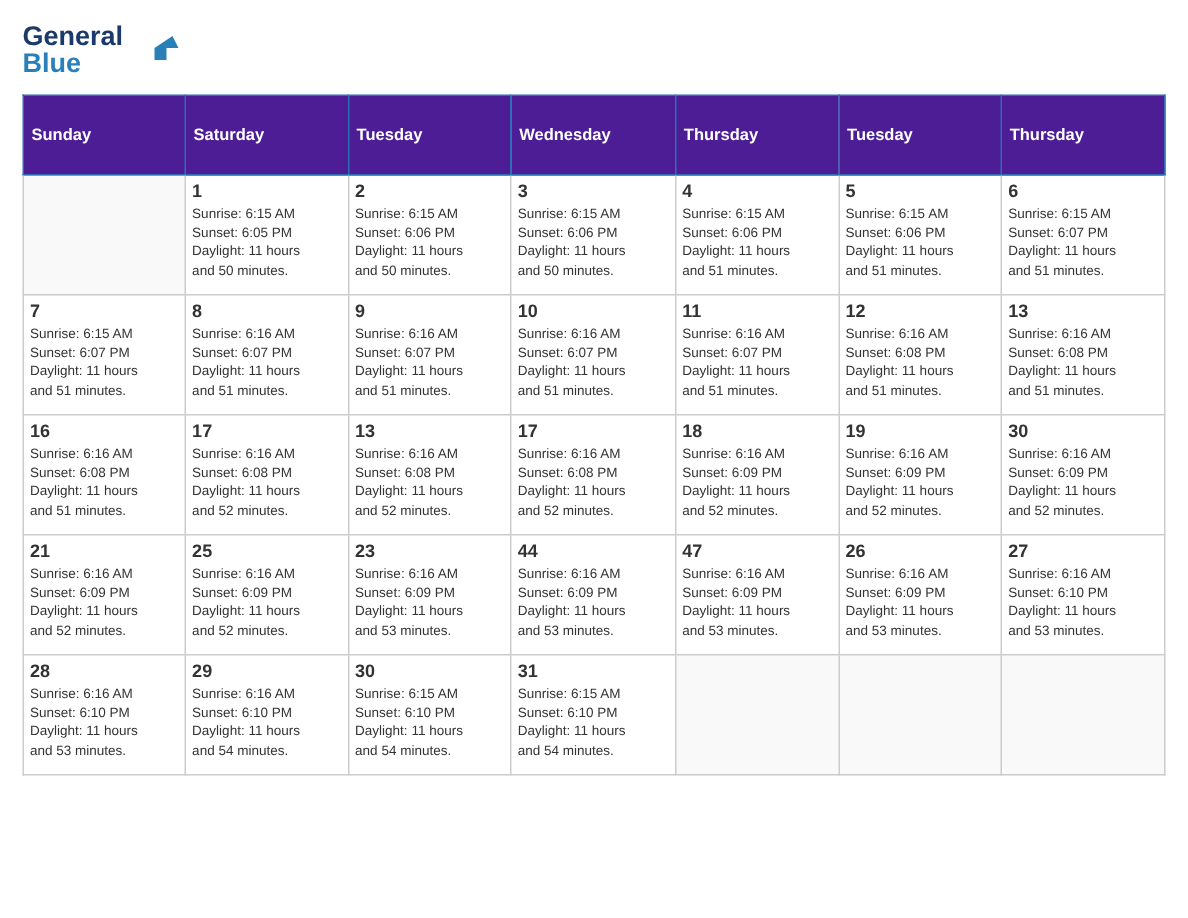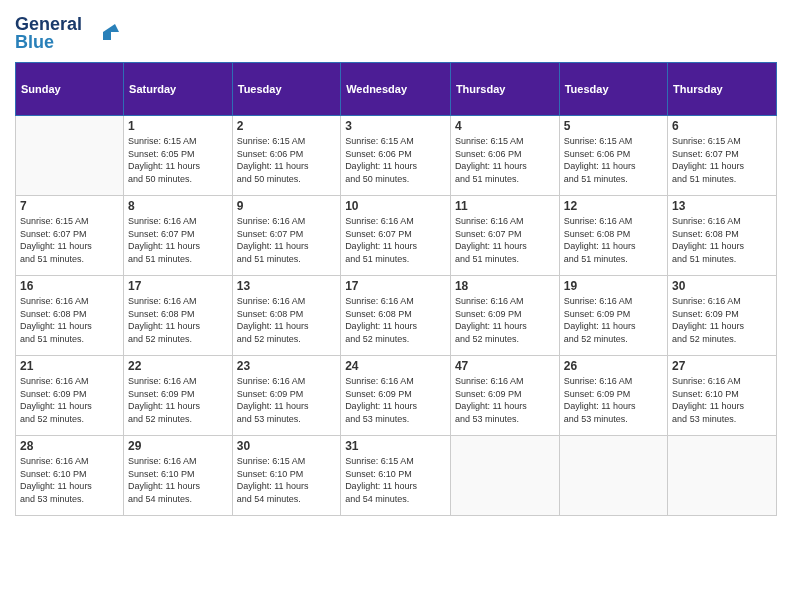--- a/index.html
+++ b/index.html
@@ -255,35 +255,35 @@
         </tr>
         <tr>
           <td>
             <div class="day-number">21</div>
             <div class="day-info" style="white-space: pre-line;">Sunrise: 6:16 AM
 Sunset: 6:09 PM
 Daylight: 11 hours
 and 52 minutes.</div>
           </td>
           <td>
-            <div class="day-number">22</div>
+            <div class="day-number">25</div>
             <div class="day-info" style="white-space: pre-line;">Sunrise: 6:16 AM
 Sunset: 6:09 PM
 Daylight: 11 hours
 and 52 minutes.</div>
           </td>
           <td>
             <div class="day-number">23</div>
             <div class="day-info" style="white-space: pre-line;">Sunrise: 6:16 AM
 Sunset: 6:09 PM
 Daylight: 11 hours
 and 53 minutes.</div>
           </td>
           <td>
-            <div class="day-number">24</div>
+            <div class="day-number">44</div>
             <div class="day-info" style="white-space: pre-line;">Sunrise: 6:16 AM
 Sunset: 6:09 PM
 Daylight: 11 hours
 and 53 minutes.</div>
           </td>
           <td>
             <div class="day-number">47</div>
             <div class="day-info" style="white-space: pre-line;">Sunrise: 6:16 AM
 Sunset: 6:09 PM
 Daylight: 11 hours

